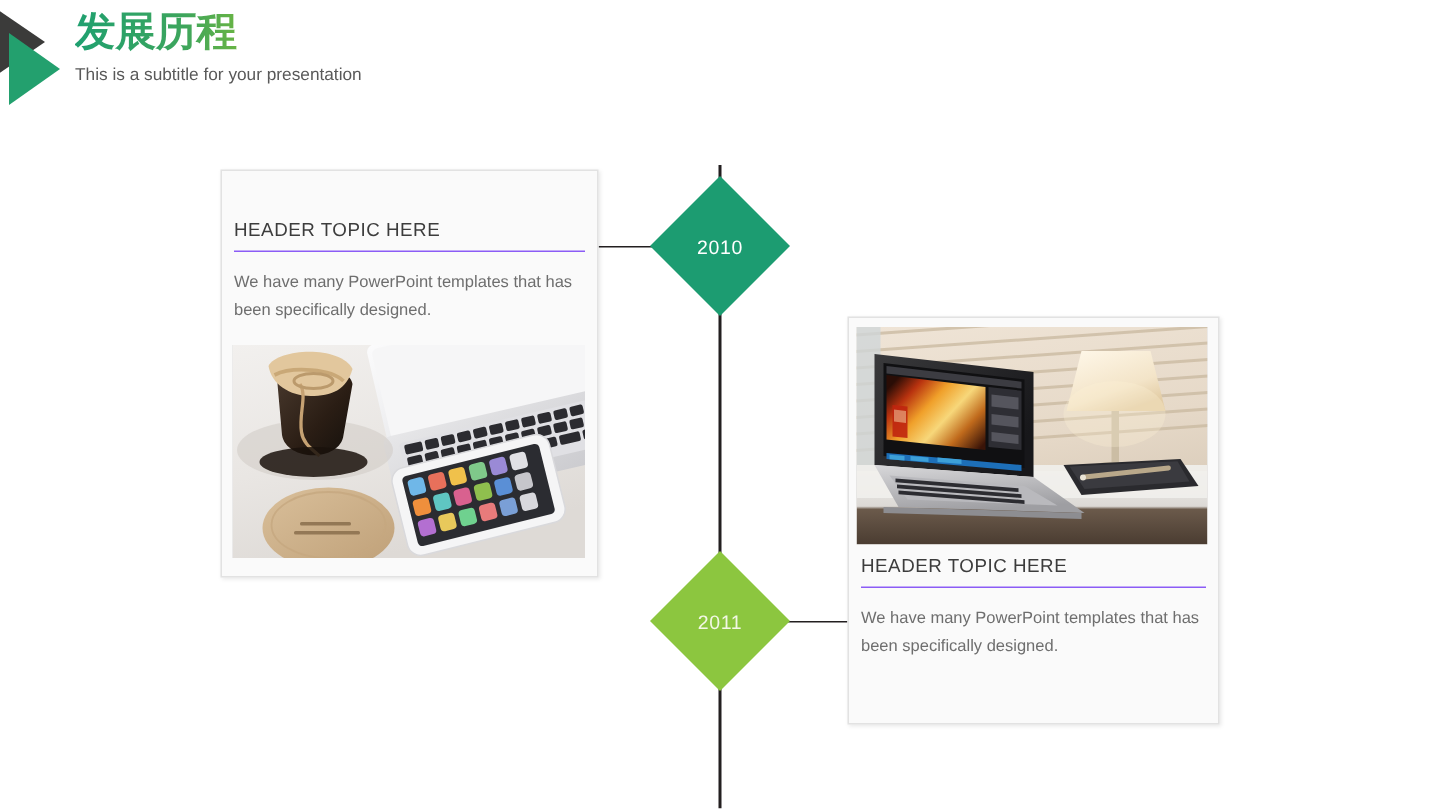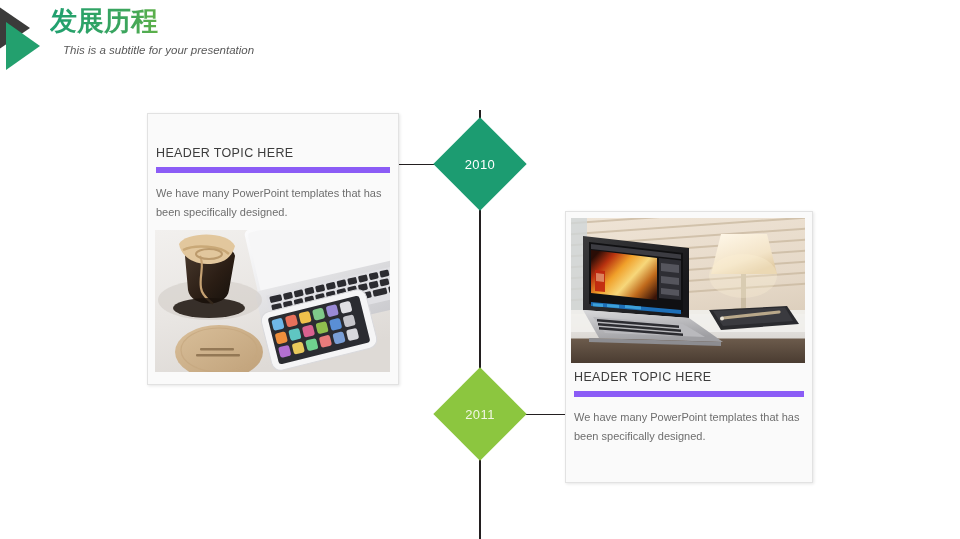--- a/index.html
+++ b/index.html
@@ -63,26 +63,25 @@
     line-height: 32px;
     letter-spacing: 0px;
     background: linear-gradient(90deg, #1fa070 0%, #3da55c 38%, #74b83e 62%, #9cc741 100%);
     -webkit-background-clip: text;
     background-clip: text;
     color: transparent;
     -webkit-text-fill-color: transparent;
     white-space: nowrap;
   }
   .slide-subtitle {
-    margin: 6px 0 0 13px;
+    margin: 6px 0 0 0;
     font-size: 11.5px;
     line-height: 14px;
     color: #595959;
     white-space: nowrap;
-    font-style: italic;
   }
 
   
   .timeline-axis {
     position: absolute;
     left: 479px;
     top: 110px;
     width: 2px;
     height: 429px;
     background: #231f20;
@@ -132,21 +131,21 @@
 
   .card-inner { padding: 0 8px; }
 
   .card-head {
     margin: 0;
     padding: 0 0 7px 0;
     font-size: 12.5px;
     font-weight: normal;
     letter-spacing: 0.35px;
     color: #3c3c3c;
-    border-bottom: 6px solid #8b5cf6;
+    border-bottom: 1px solid #8b5cf6;
   }
   .card-body {
     margin: 0;
     padding-top: 11px;
     font-size: 11px;
     line-height: 19px;
     color: #6e6e6e;
   }
 
   .card-a .card-inner { padding-top: 32px; }

